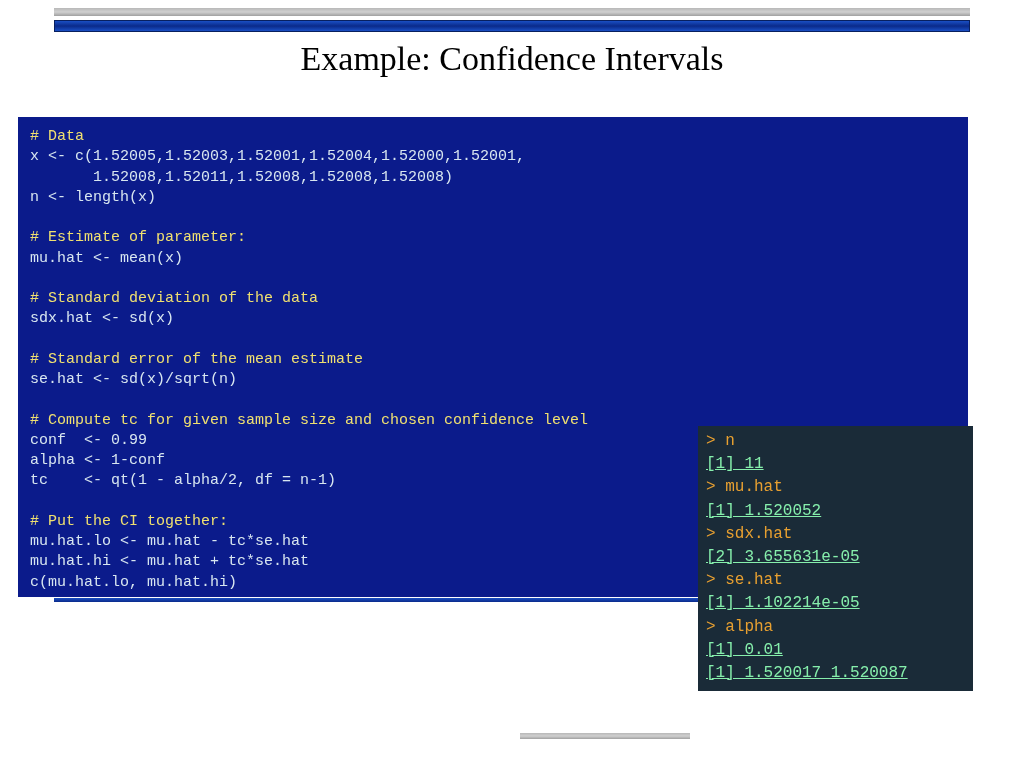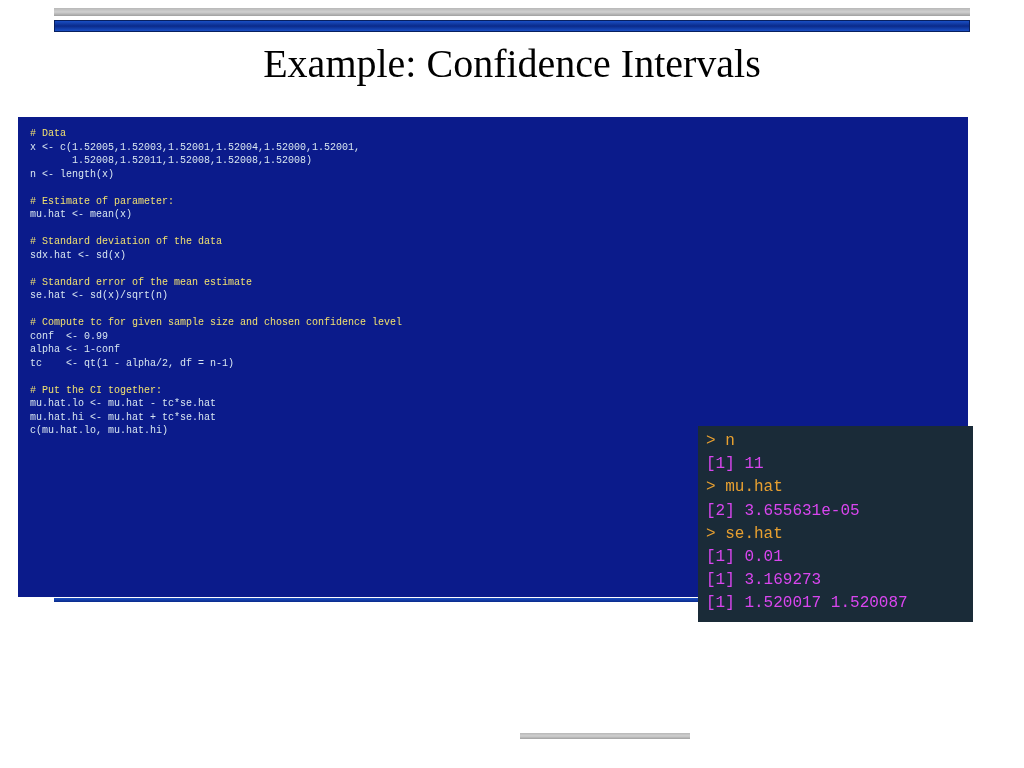--- a/index.html
+++ b/index.html
@@ -28,34 +28,34 @@
     height: 10px;
     background: linear-gradient(to bottom, #1a4fc4, #0a2a8a, #1a4fc4);
     border: 1px solid #08205f;
   }
   .title {
     position: absolute;
     top: 40px;
     left: 0;
     width: 100%;
     text-align: center;
-    font-size: 40px;
+    font-size: 34px;
     color: #000;
     font-weight: normal;
   }
   .code-block {
     position: absolute;
     top: 117px;
     left: 18px;
     width: 950px;
     height: 480px;
     background: #0b1b8b;
     color: #e0e060;
     font-family: "Courier New", Courier, monospace;
-    font-size: 10px;
+    font-size: 15px;
     line-height: 1.35;
     padding: 10px 12px;
     box-sizing: border-box;
     white-space: pre;
   }
   .code-block .comment { color: #f0e070; }
   .code-block .code { color: #d8e6f0; }
   .bottom-bar-blue {
     position: absolute;
     top: 598px;
@@ -79,21 +79,21 @@
     width: 275px;
     background: #1a2b38;
     color: #d0d0d0;
     font-family: "Consolas", "Courier New", monospace;
     font-size: 16px;
     line-height: 1.45;
     padding: 4px 8px 6px 8px;
     box-sizing: border-box;
   }
   .console .prompt { color: #e8a030; }
-  .console .out { color: #d946ef; }
+  .console .out { color: #86efac; text-decoration: underline; }
 </style>
 </head>
 <body>
 
 <div class="top-bar-gray"></div>
 <div class="top-bar-blue"></div>
 
 <div class="title">Example: Confidence Intervals</div>
 
 <div class="code-block"><span class="comment"># Data</span>
@@ -120,20 +120,23 @@
 <span class="code">mu.hat.hi &lt;- mu.hat + tc*se.hat</span>
 <span class="code">c(mu.hat.lo, mu.hat.hi)</span>
 </div>
 
 <div class="bottom-bar-blue"></div>
 
 <div class="console">
 <div class="prompt">&gt; n</div>
 <div class="out">[1] 11</div>
 <div class="prompt">&gt; mu.hat</div>
+<div class="out">[1] 1.520052</div>
+<div class="prompt">&gt; sdx.hat</div>
 <div class="out">[2] 3.655631e-05</div>
 <div class="prompt">&gt; se.hat</div>
+<div class="out">[1] 1.102214e-05</div>
+<div class="prompt">&gt; alpha</div>
 <div class="out">[1] 0.01</div>
-<div class="out">[1] 3.169273</div>
 <div class="out">[1] 1.520017 1.520087</div>
 </div>
 
 <div class="bottom-bar-gray"></div>
 
 </body></html>

